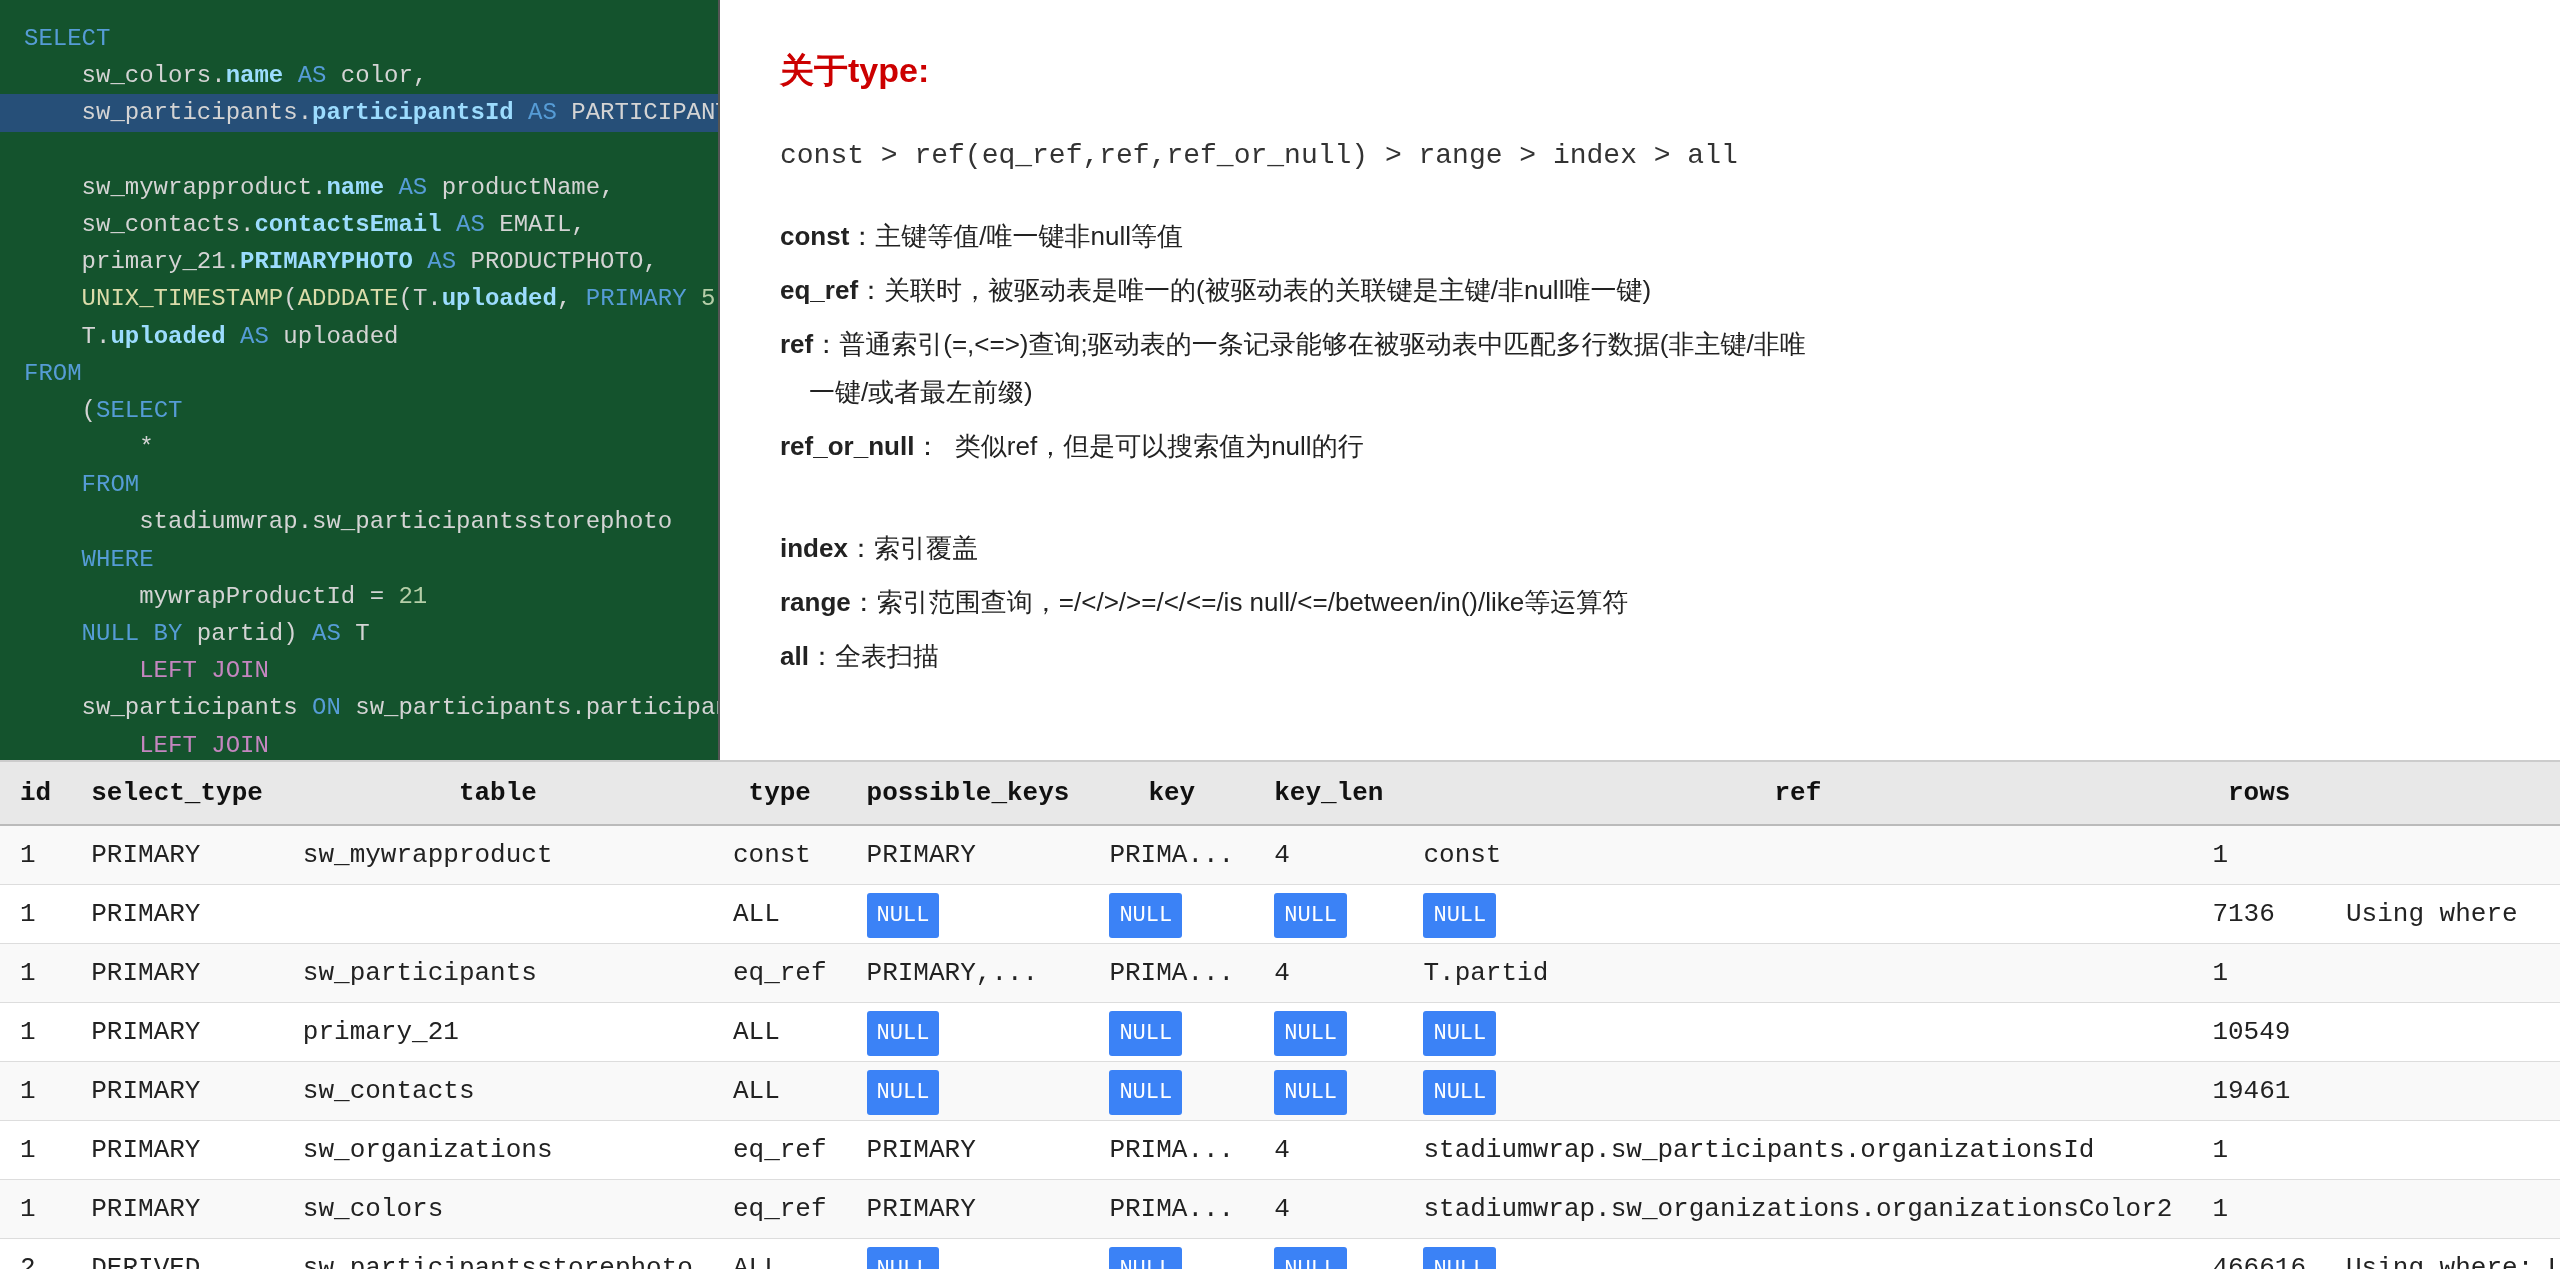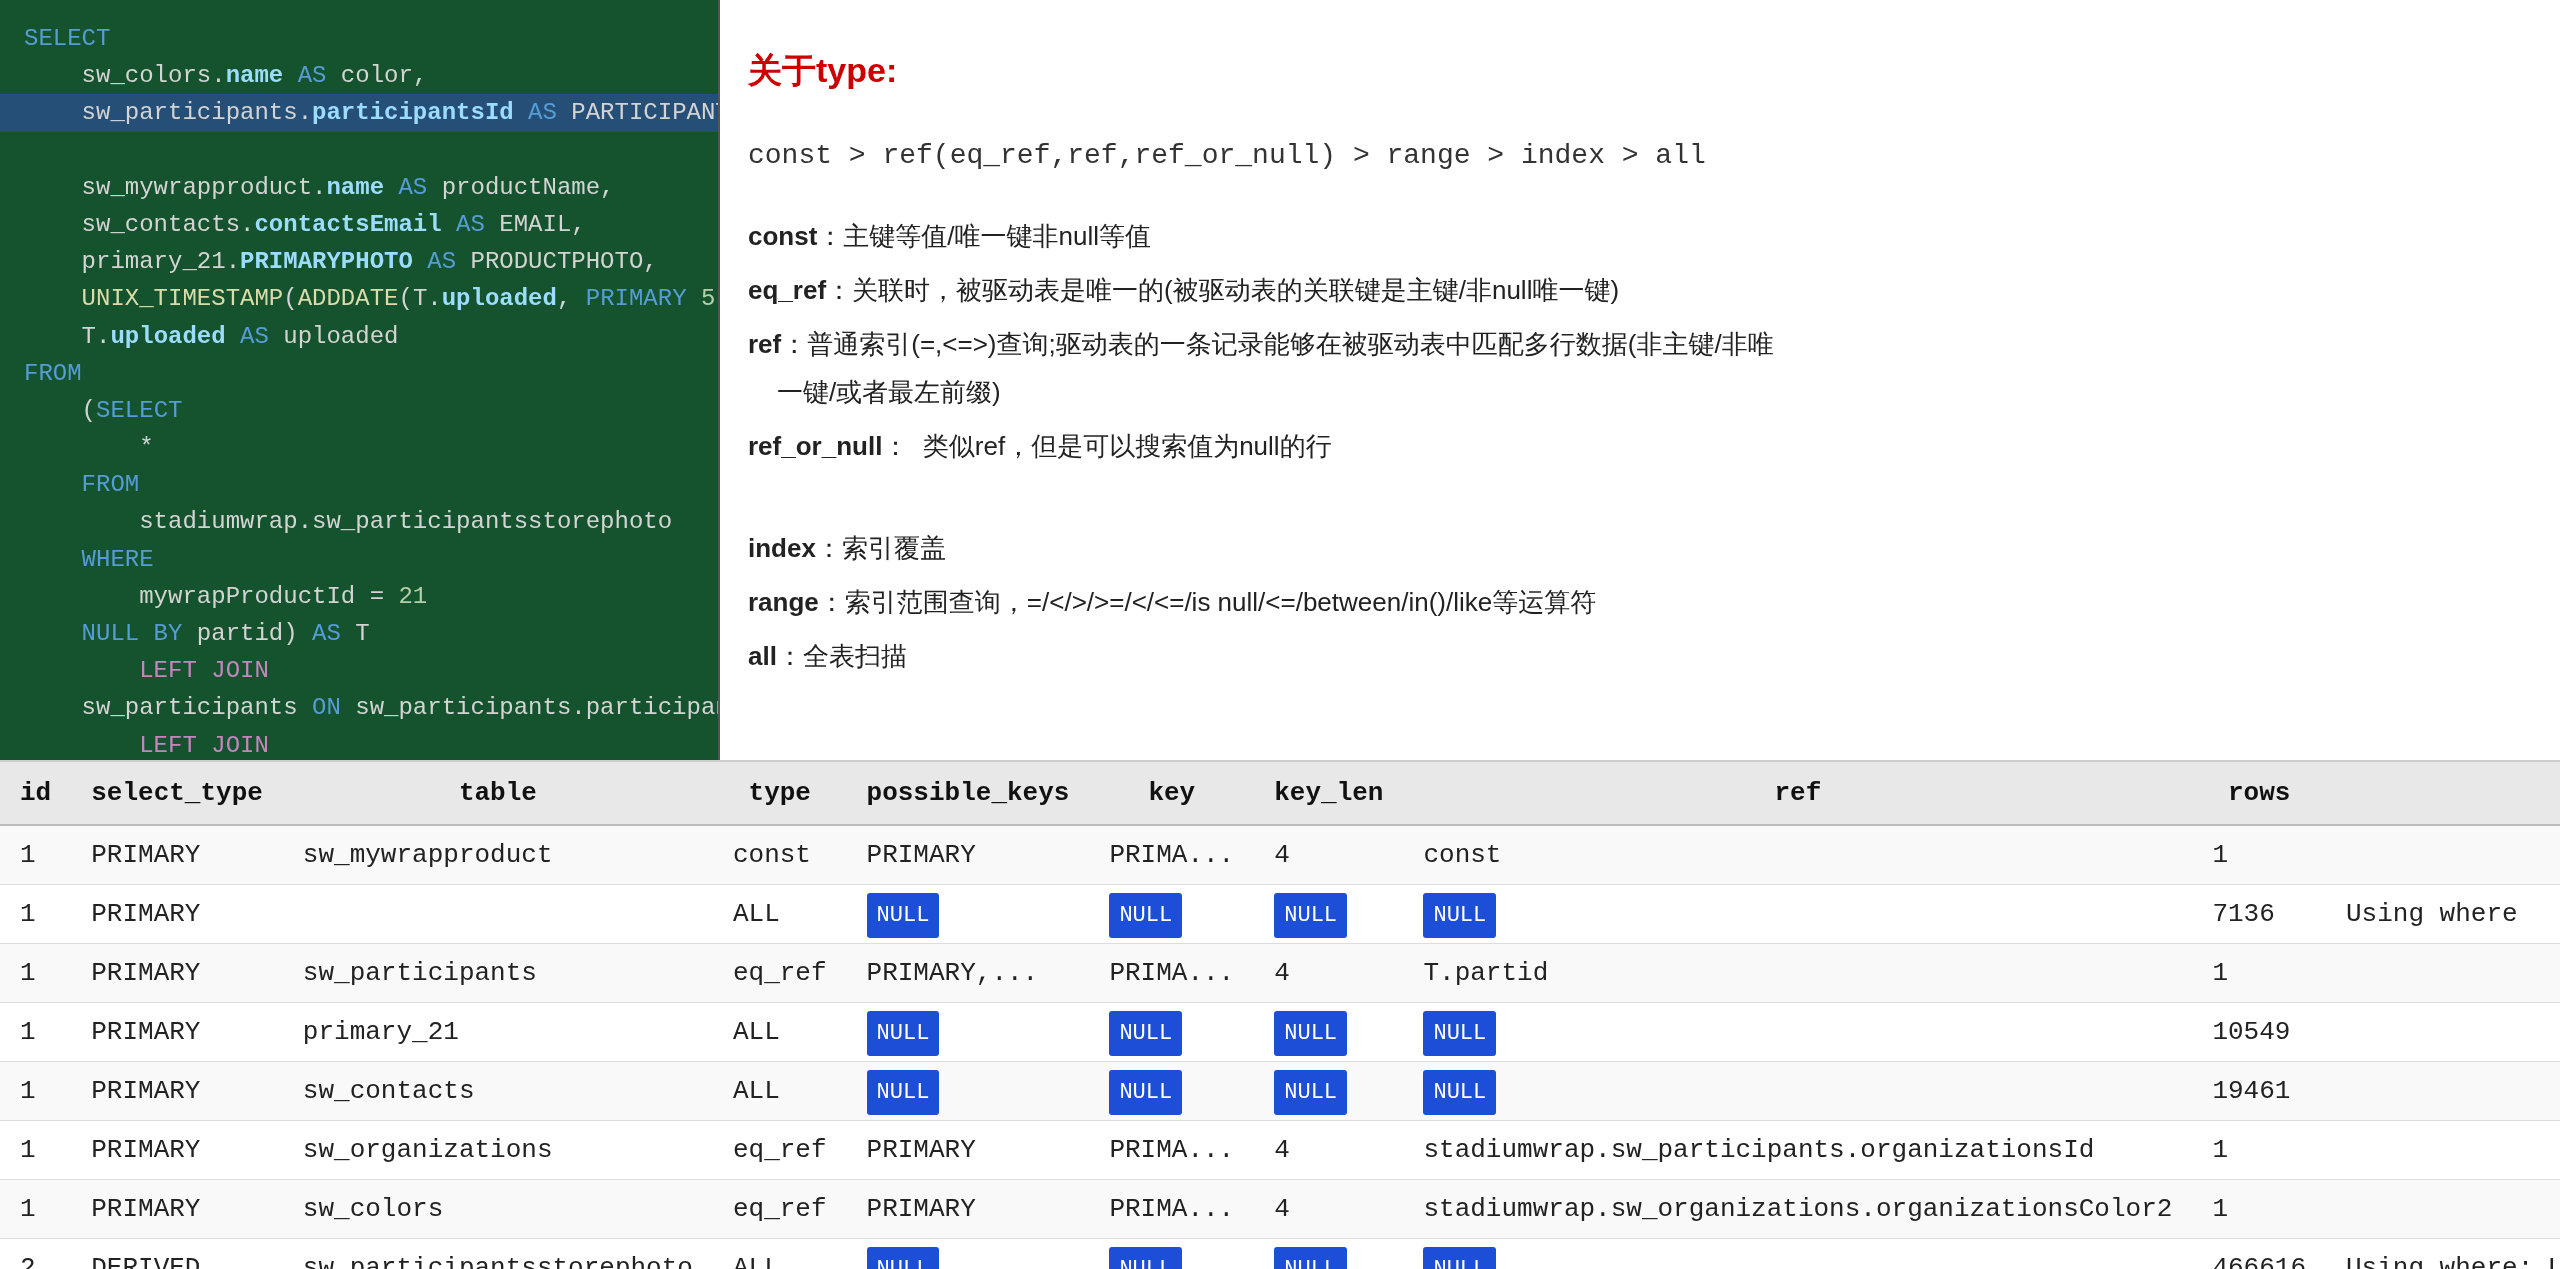--- a/index.html
+++ b/index.html
@@ -47,21 +47,21 @@
       background: #264f78;
       display: block;
       margin: 0 -24px;
       padding: 0 24px;
     }
 
     
     .explain-panel {
       flex: 1;
       background: #fff;
-      padding: 40px 28px;
+      padding: 40px 60px;
       font-family: SimSun, 'Microsoft YaHei', Arial, sans-serif;
       font-size: 28px;
       line-height: 1.8;
       overflow: hidden;
     }
 
     .explain-title {
       color: #cc0000;
       font-size: 34px;
       font-weight: bold;
@@ -131,21 +131,21 @@
       background: #fff;
     }
 
     tbody td {
       padding: 14px 20px;
       color: #222;
       white-space: nowrap;
     }
 
     .null-badge {
-      background: #1d4ed8;
+      background: #3b82f6;
       color: #fff;
       padding: 10px 10px;
       border-radius: 3px;
       font-size: 22px;
       font-family: 'Courier New', monospace;
     }
   </style>
 </head>
 <body>
 

